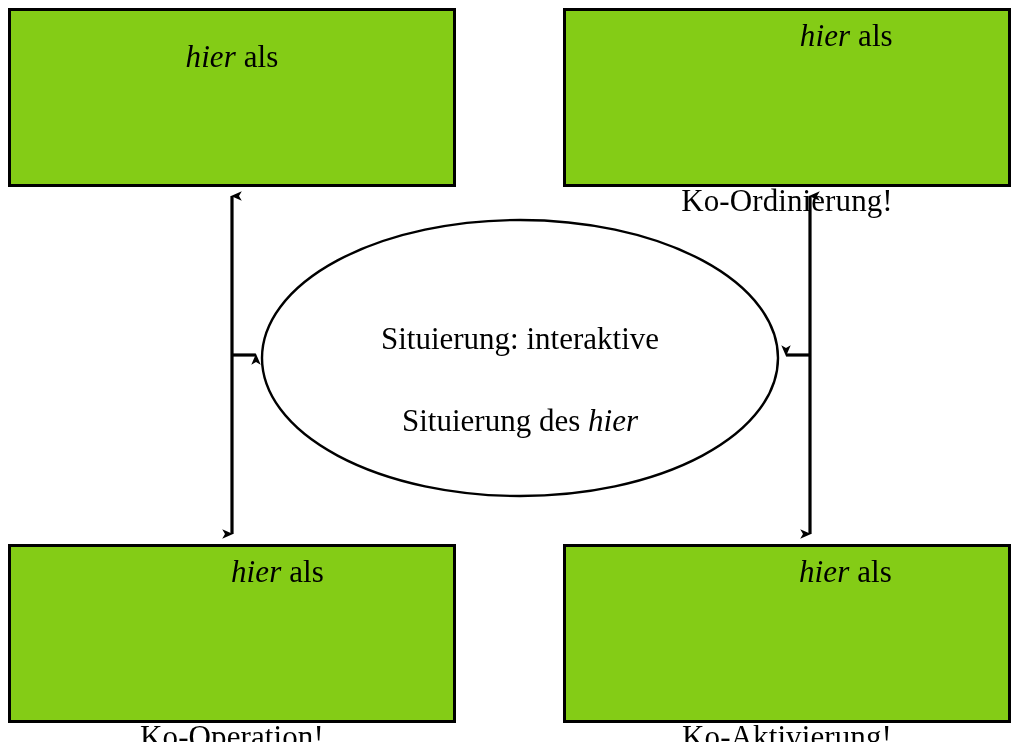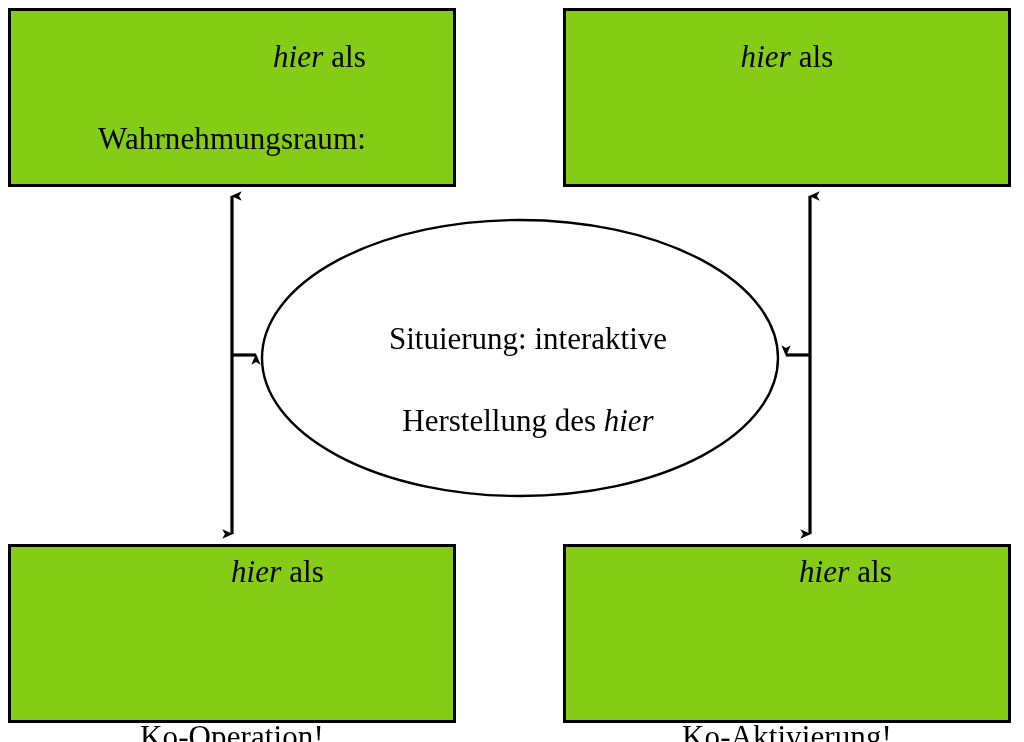--- a/index.html
+++ b/index.html
@@ -57,21 +57,21 @@
   
   #ellipse-layer {
     position: absolute;
     left: 255px;
     top: 213px;
     width: 530px;
     height: 290px;
   }
   #center-node {
     position: absolute;
-    left: 8px;
+    left: 0;
     top: 0;
     width: 530px;
     height: 290px;
     display: flex;
     align-items: center;
     justify-content: center;
     text-align: center;
   }
   #center-node .box-text {
     font-size: 31px;
@@ -109,36 +109,37 @@
     <line x1="810" y1="355" x2="786" y2="355" stroke="#000000" stroke-width="3.2" marker-end="url(#arrow-side)"></line>
   </svg>
 
   <div id="ellipse-layer">
     <svg width="530" height="290" viewBox="0 0 530 290" xmlns="http://www.w3.org/2000/svg">
       <ellipse cx="265" cy="145" rx="258" ry="138" fill="#ffffff" stroke="#000000" stroke-width="2.4"></ellipse>
     </svg>
     <div id="center-node">
       <div class="box-text">
         <span>Situierung: interaktive</span><br>
-        <span>Herstellung des </span><span class="em">hier</span>
+        <span>Situierung des </span><span class="em">hier</span>
       </div>
     </div>
   </div>
 
   <div class="node-box" id="box-top-left">
     <div class="box-text">
       <span class="em">hier</span><span> als</span><br>
-      <span>Wahrnehmungsraum:</span><br>
+      <br>
     </div>
   </div>
 
   <div class="node-box" id="box-top-right">
     <div class="box-text">
       <span class="em">hier</span><span> als</span><br>
       <br>
+      <span>Ko-Ordinierung!</span>
     </div>
   </div>
 
   <div class="node-box" id="box-bottom-left">
     <div class="box-text">
       <span class="em">hier</span><span> als</span><br>
       <br>
       <span>Ko-Operation!</span>
     </div>
   </div>

